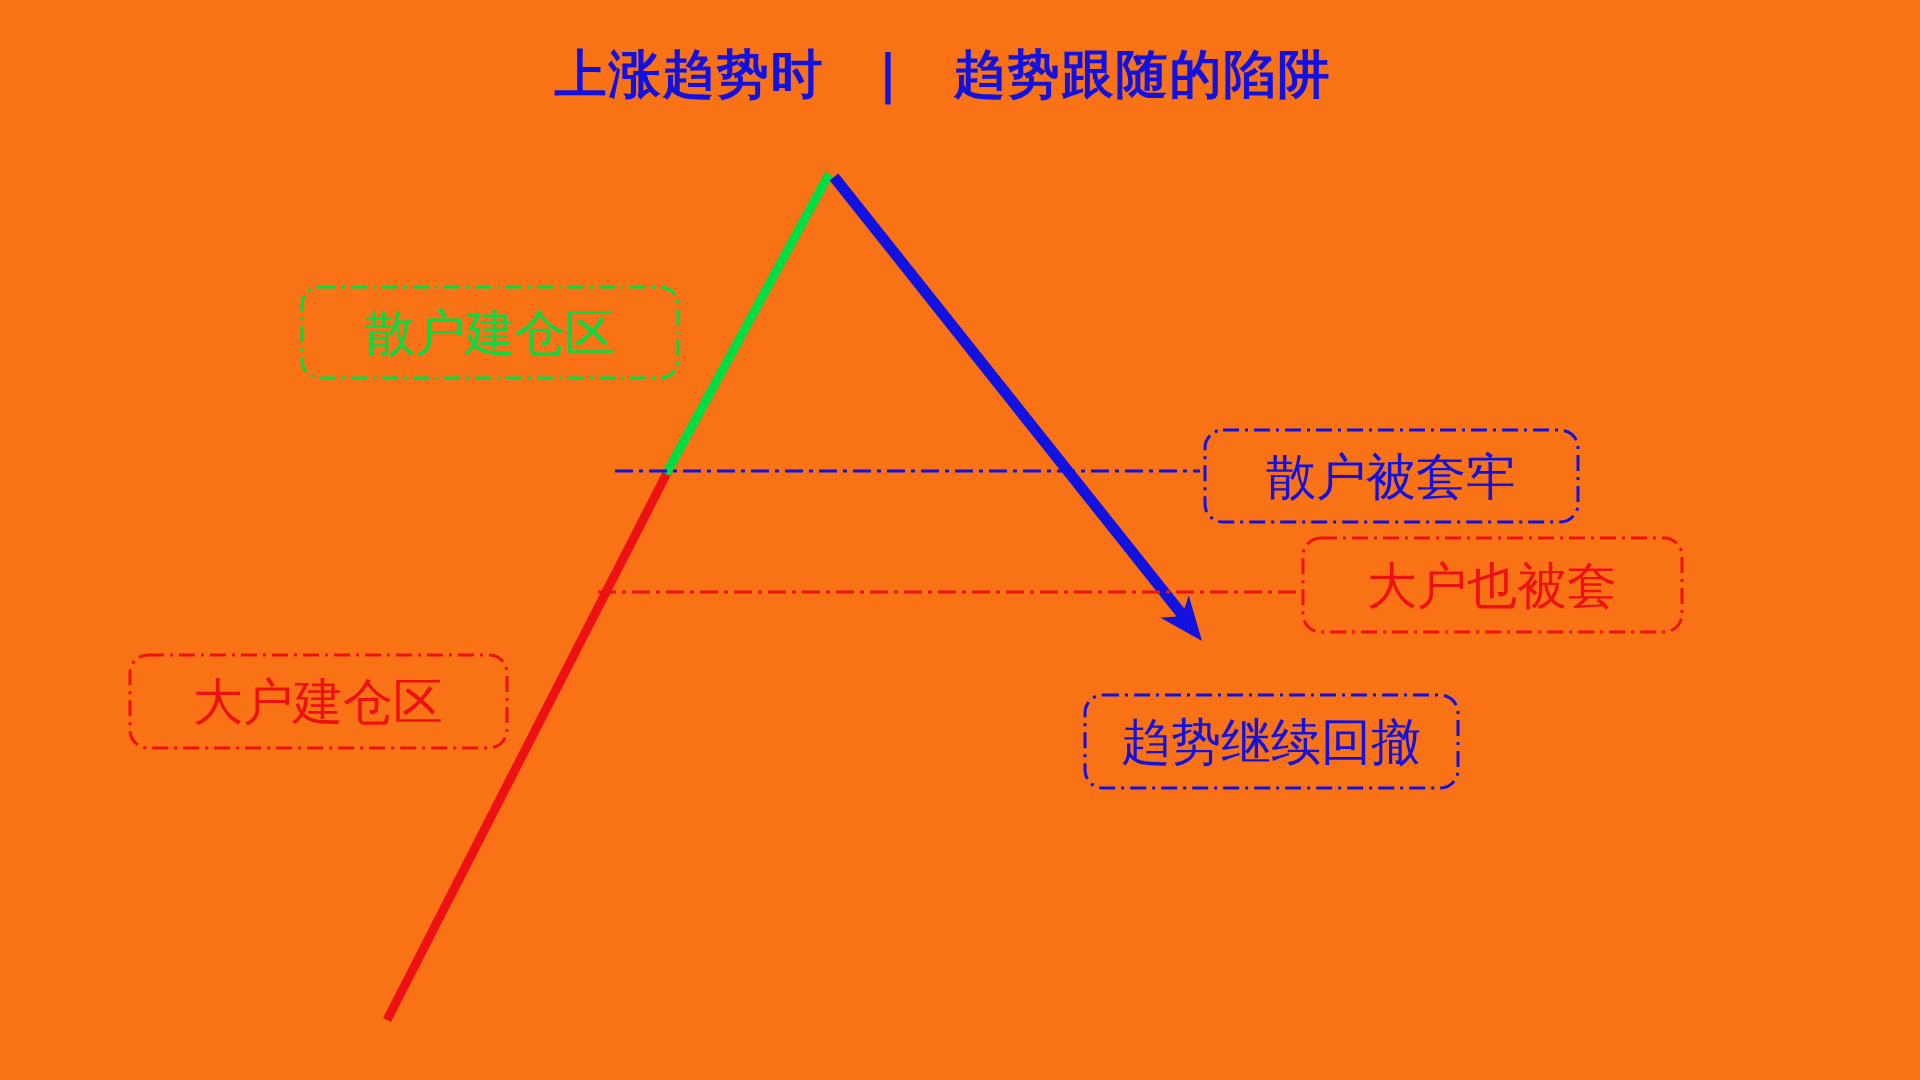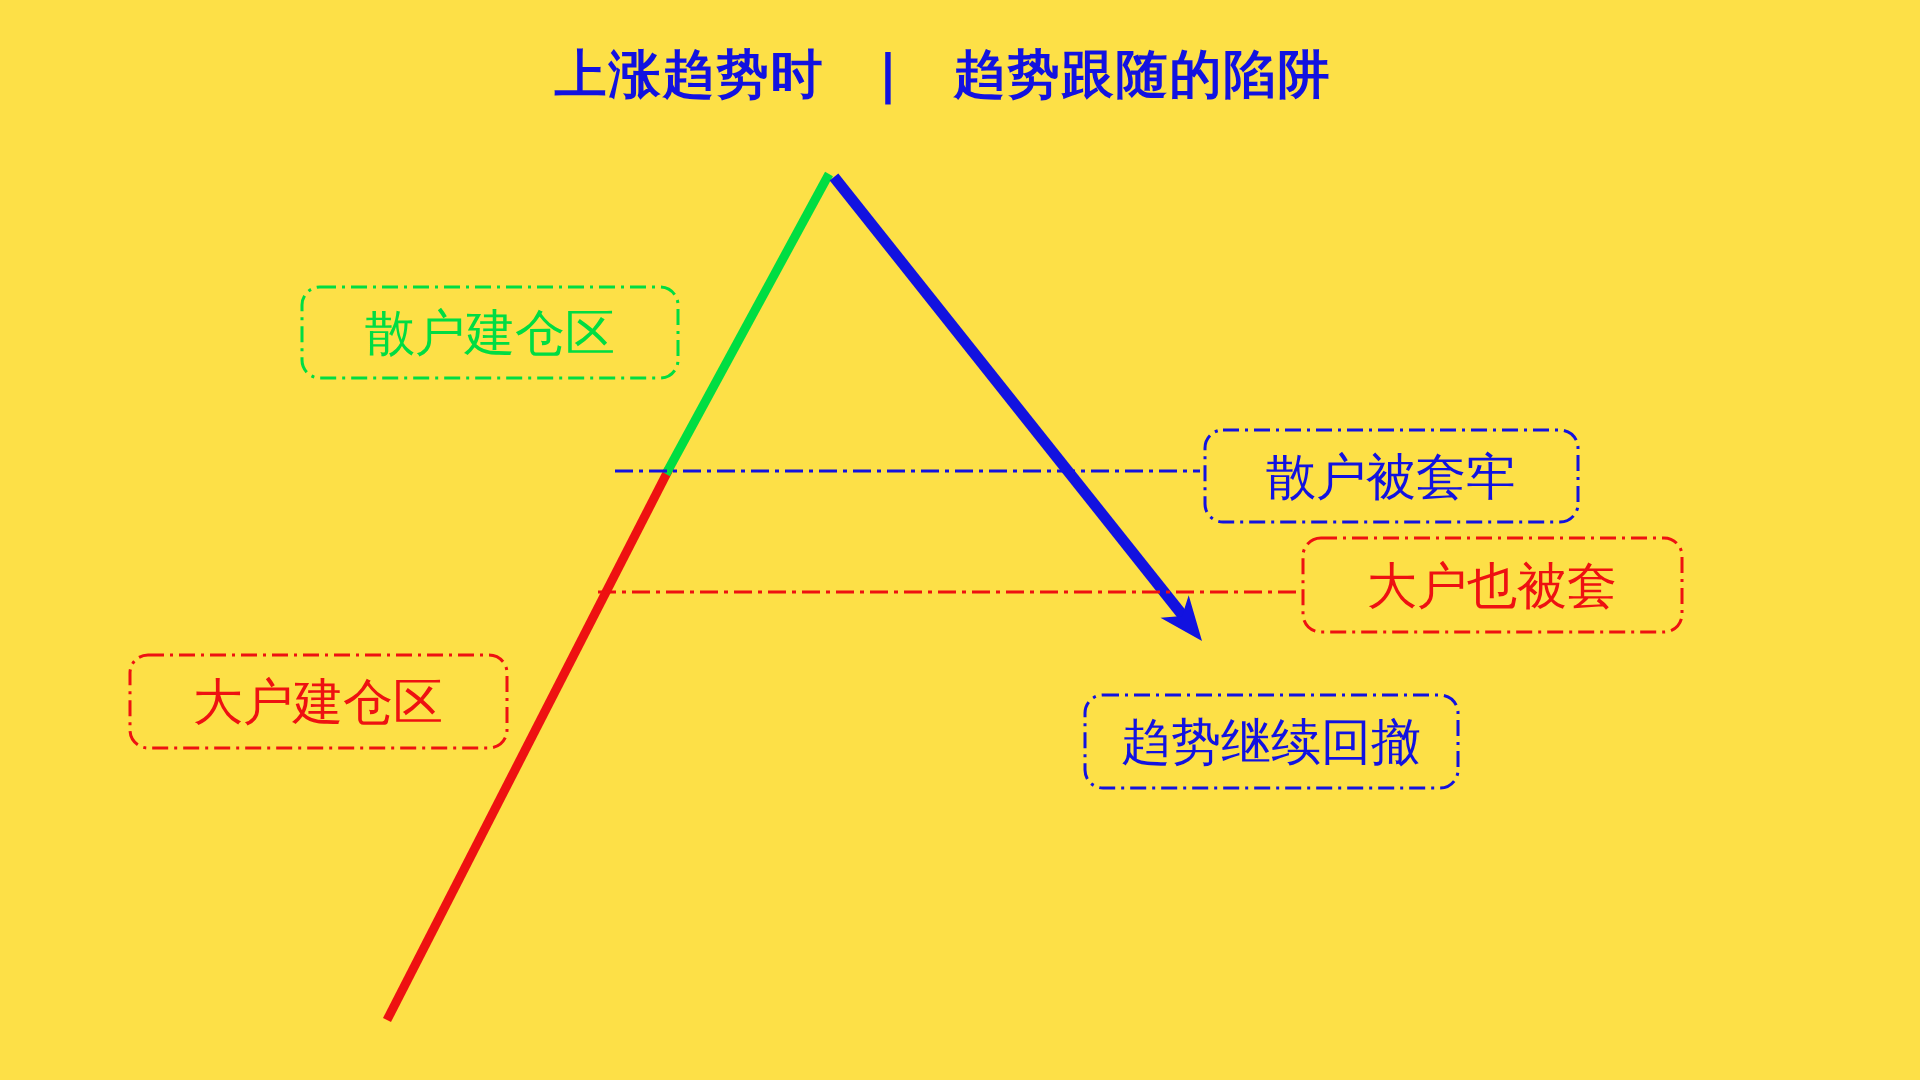--- a/index.html
+++ b/index.html
@@ -4,21 +4,21 @@
 <style>
   html, body {
     margin: 0;
     padding: 0;
     background: #ffffff;
   }
   .stage {
     position: relative;
     width: 1920px;
     height: 1080px;
-    background: #fde047;
+    background: #f97316;
     overflow: hidden;
     font-family: "DejaVu Serif", "Liberation Serif", serif;
   }
   svg.diagram {
     position: absolute;
     left: 0;
     top: 0;
     width: 1920px;
     height: 1080px;
   }

